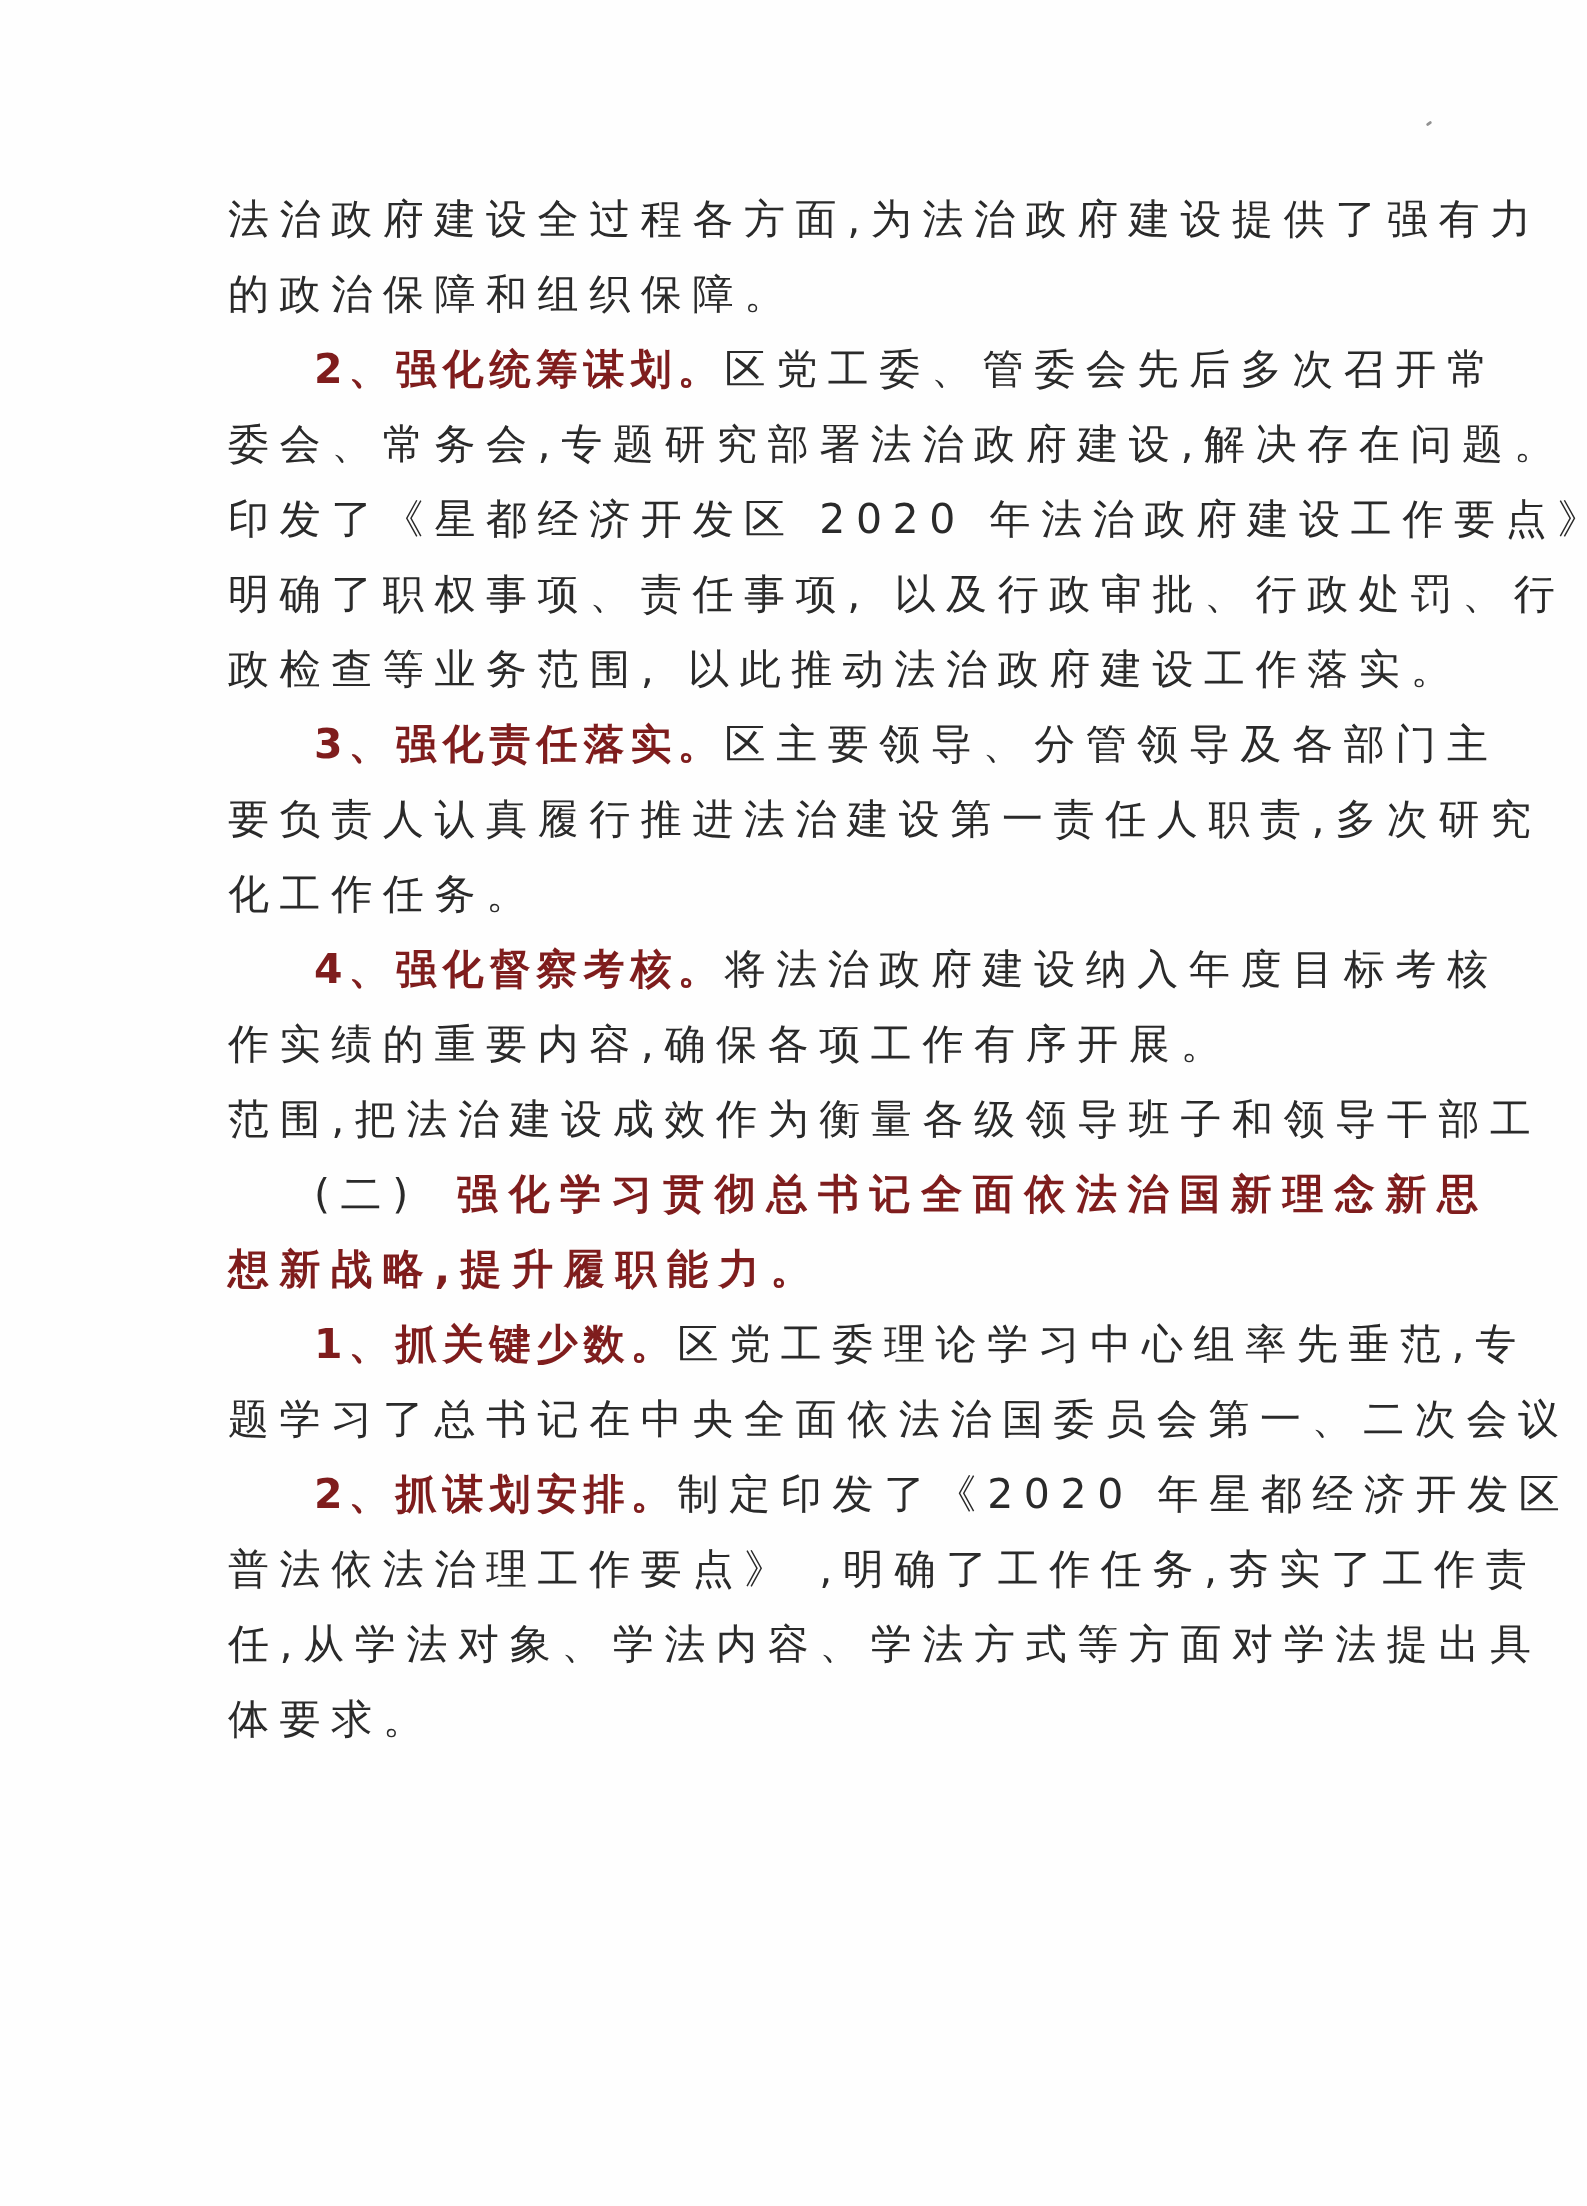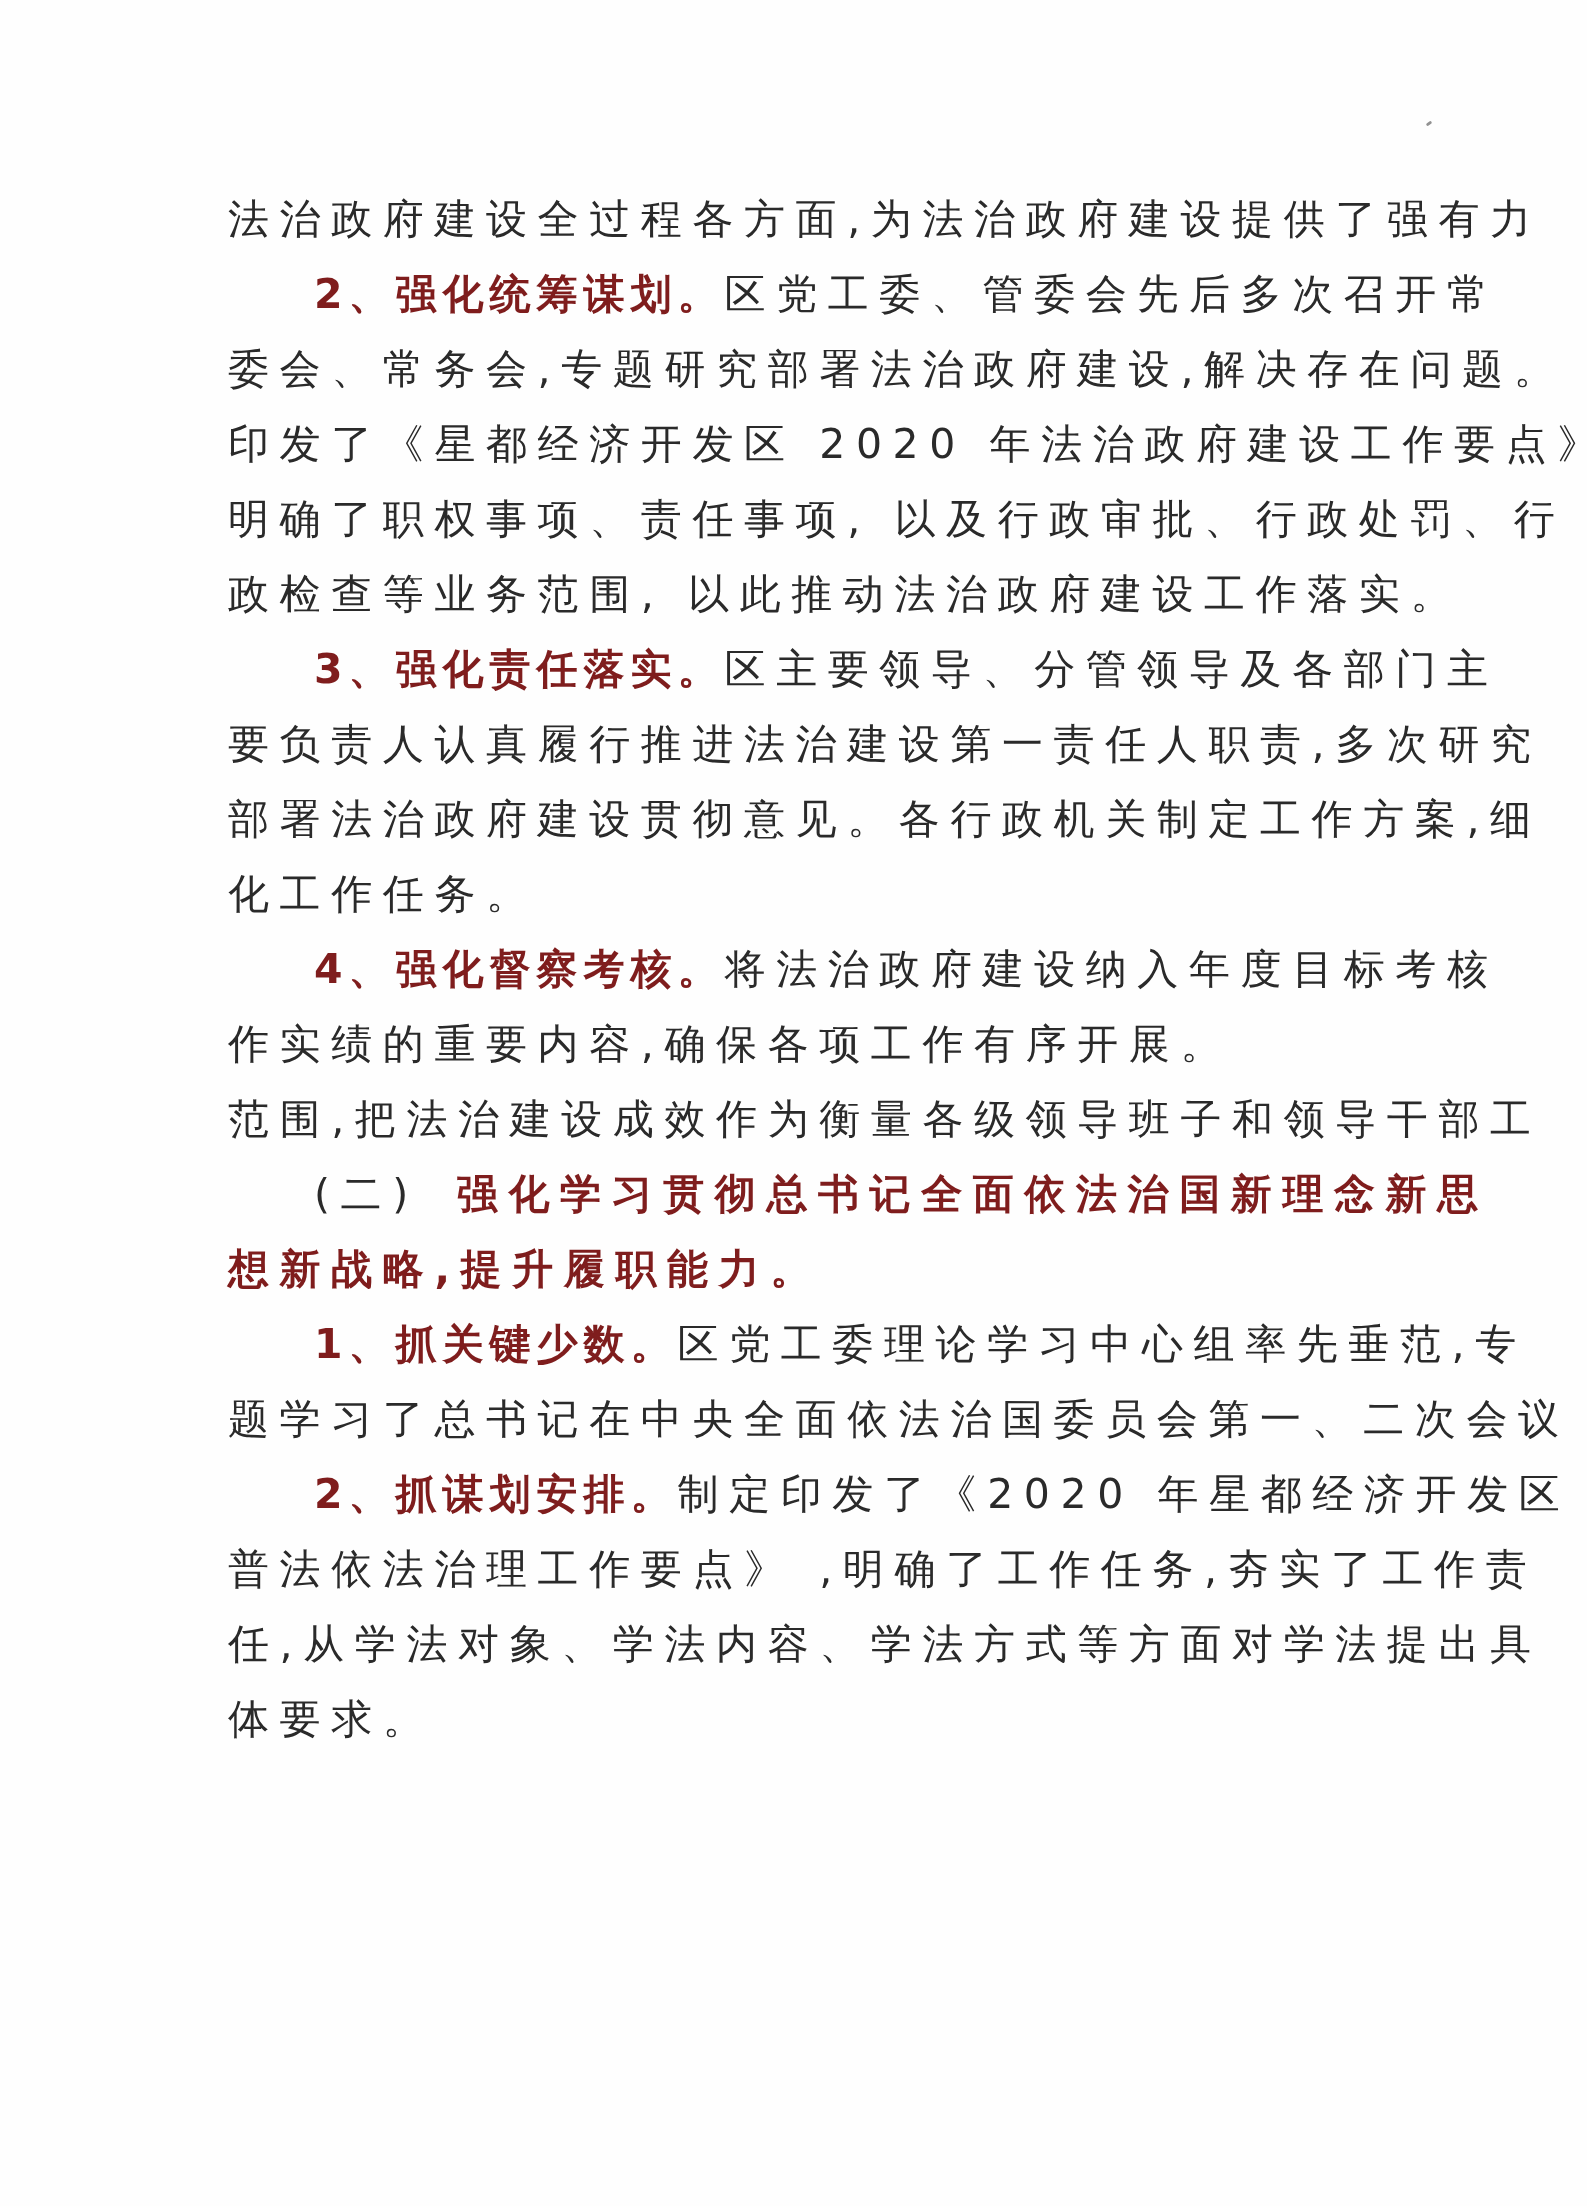--- a/index.html
+++ b/index.html
@@ -62,38 +62,38 @@
 </head>
 <body>
 
 <div class="page">
   <div class="scan-mark"></div>
 
   <div class="body-text">
 
     <div>
       <div class="line">法治政府建设全过程各方面,为法治政府建设提供了强有力</div>
+      <div class="line">的政治保障和组织保障。</div>
     </div>
 
     <div>
       <div class="line indent">
         <span class="bold heading-num">2、强化统筹谋划。</span><span>区党工委、管委会先后多次召开常</span>
       </div>
       <div class="line">委会、常务会,专题研究部署法治政府建设,解决存在问题。</div>
       <div class="line">印发了《星都经济开发区 2020 年法治政府建设工作要点》 ,</div>
       <div class="line">明确了职权事项、责任事项, 以及行政审批、行政处罚、行</div>
       <div class="line">政检查等业务范围, 以此推动法治政府建设工作落实。</div>
     </div>
 
     <div>
       <div class="line indent">
         <span class="bold heading-num">3、强化责任落实。</span><span>区主要领导、分管领导及各部门主</span>
       </div>
       <div class="line">要负责人认真履行推进法治建设第一责任人职责,多次研究</div>
-      <div class="line">部署法治政府建设贯彻意见。各行政机关制定工作方案,细</div>
       <div class="line">化工作任务。</div>
     </div>
 
     <div>
       <div class="line indent">
         <span class="bold heading-num">4、强化督察考核。</span><span>将法治政府建设纳入年度目标考核</span>
       </div>
       <div class="line">作实绩的重要内容,确保各项工作有序开展。</div>
       <div class="line">范围,把法治建设成效作为衡量各级领导班子和领导干部工</div>
     </div>

